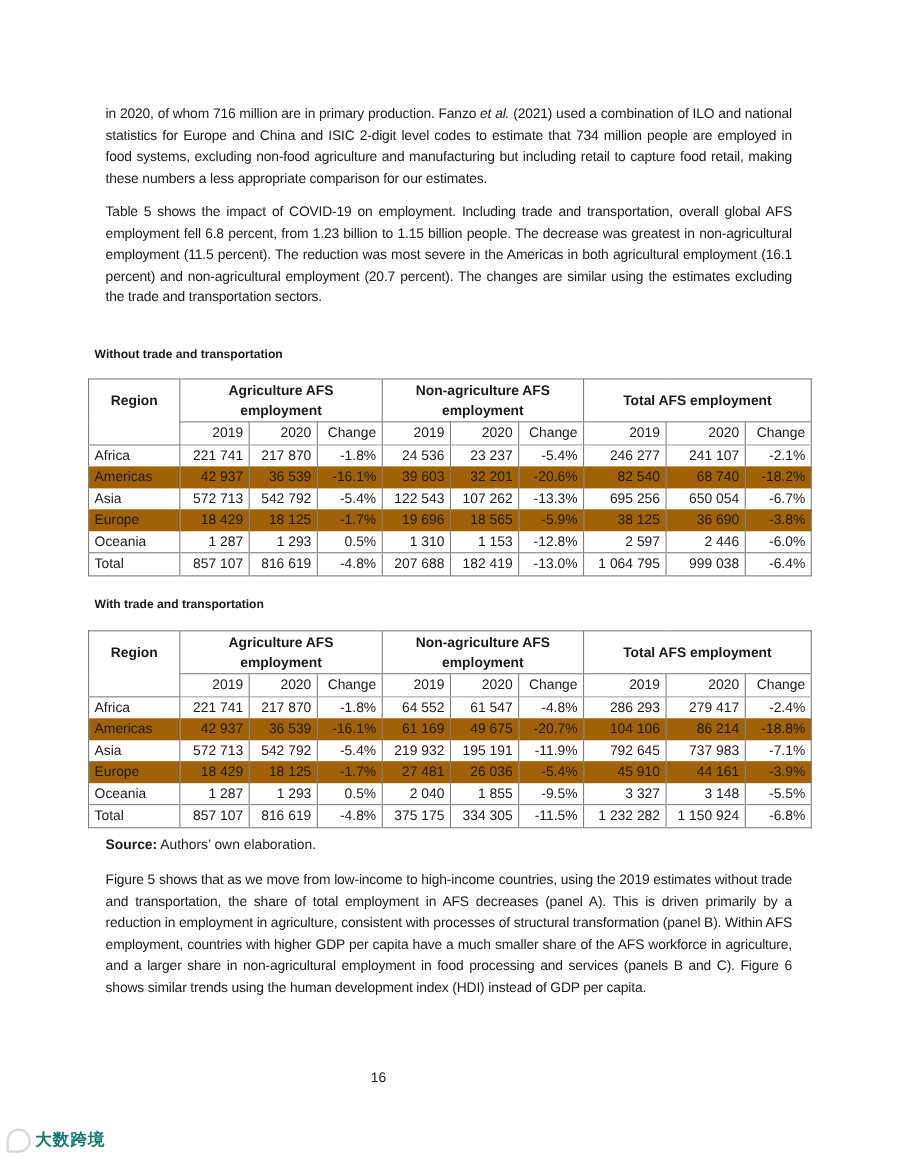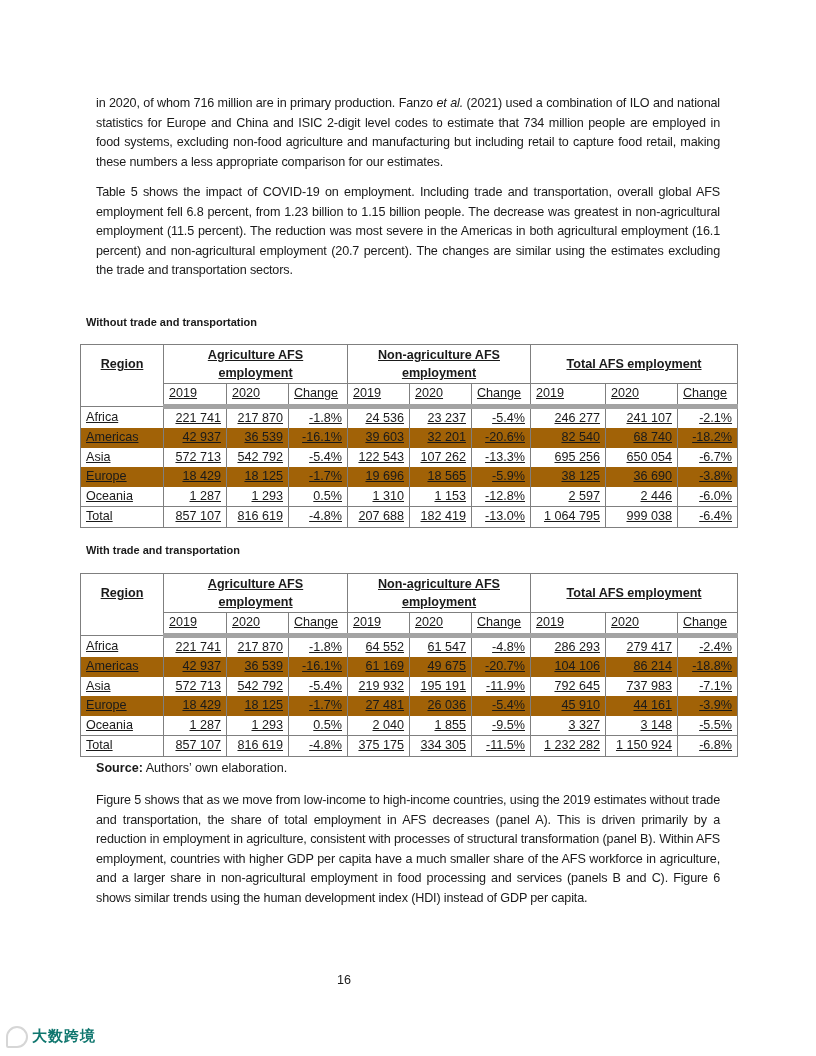--- a/index.html
+++ b/index.html
@@ -10,25 +10,25 @@
             text-align: justify; margin: 0; letter-spacing: -0.15px; }
     .para em { font-style: italic; }
     .caption { position: absolute; left: 96px; top: 292px; font-size: 12.6px; color: #1f4e79; margin: 0; }
     .caption b { font-weight: bold; }
     .subhead { position: absolute; left: 86px; font-size: 11px; font-weight: bold; margin: 0; text-align: center; }
     table.data { position: absolute; left: 80px; width: 657px; border-collapse: collapse;
                  font-size: 12.6px; table-layout: fixed; }
     table.data th, table.data td { padding: 0 5px; height: 19.5px; line-height: 19.5px; white-space: nowrap; }
     table.data thead tr.grp th { font-weight: bold; text-align: center; line-height: 18px; height: 38px;
                                  border-bottom: 1px solid #7f7f7f; white-space: normal; }
-    table.data thead tr.yr th { font-weight: normal; text-align: left; border-bottom: 5px solid #a3a3a3; }
+    table.data thead tr.yr th { font-weight: normal; text-align: right; border-bottom: 1px solid #a3a3a3; }
     table.data td.num { text-align: right; }
     table.data td.reg { text-align: left; }
     table.data .vb { border-right: 1px solid #7f7f7f; }
-    table.data { border: 1px solid #7f7f7f; text-decoration: underline; }
+    table.data { border: 1px solid #7f7f7f; }
     table.data tbody tr.shade td { background: #a16207; }
     table.data tbody tr.total td { border-top: 1px solid #7f7f7f; }
     .source { position: absolute; left: 96px; top: 761px; font-size: 12.6px; margin: 0; }
     .source b { font-weight: bold; }
     .pagenum { position: absolute; left: 0; width: 688px; top: 973px; text-align: center; font-size: 12.6px; margin: 0; }
     .watermark { position: absolute; left: 6px; top: 1026px; font-size: 15px; color: #0f766e;
                  letter-spacing: 1px; margin: 0; font-weight: bold; }
     .watermark .logo { display: inline-block; width: 18px; height: 18px; border: 2px solid #d6d6d6;
                        border-radius: 50% 50% 50% 10%; vertical-align: middle; margin-right: 4px; }
   </style>

